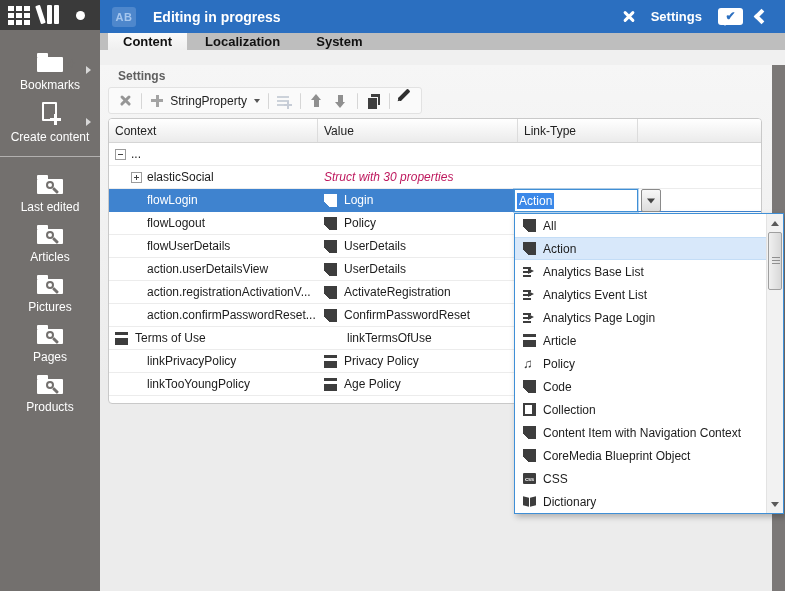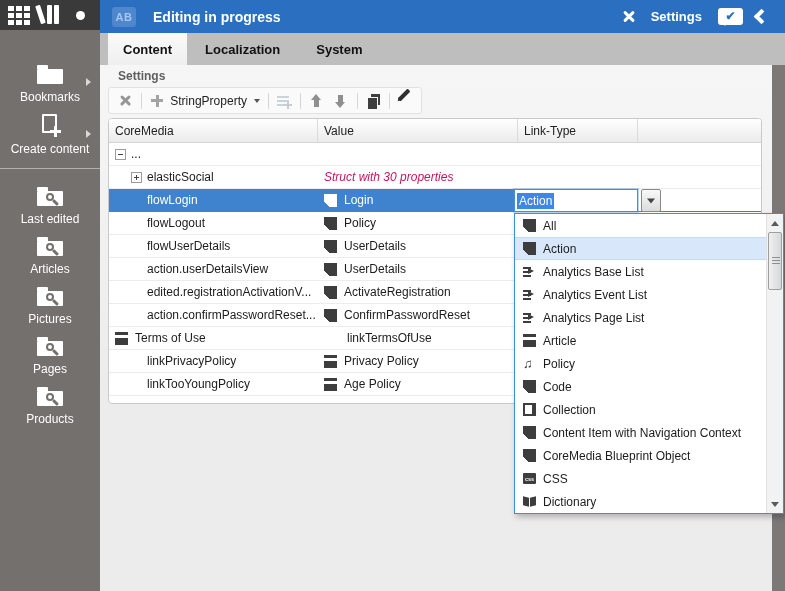--- a/index.html
+++ b/index.html
@@ -18,21 +18,21 @@
   .lib-glyph .l2 { left:10px; }
   .lib-glyph .l3 { left:17px; }
   .pan-glyph { position:relative; width:24px; height:22px; }
   .pan-glyph .c { position:absolute; left:8px; top:7px; width:9px; height:9px; background:#fff; border-radius:50%; }
   .pan-glyph b.t { position:absolute; width:0; height:0; border:4px solid transparent; }
   .pan-glyph .tu { left:8.5px; top:-1px; border-bottom:5px solid #fff; border-top:none; }
   .pan-glyph .td { left:8.5px; bottom:-1px; border-top:5px solid #fff; border-bottom:none; }
   .pan-glyph .tl { left:-1px; top:7.5px; border-right:5px solid #fff; border-left:none; }
   .pan-glyph .tr { right:-1px; top:7.5px; border-left:5px solid #fff; border-right:none; }
 
-  .rail-body { position:absolute; left:0; top:30px; width:100px; bottom:0; padding-top:26px; }
+  .rail-body { position:absolute; left:0; top:30px; width:100px; bottom:0; padding-top:14px; }
   .rail-item { position:relative; width:100%; height:52px; display:flex; flex-direction:column; align-items:center; justify-content:center; color:#fff; cursor:pointer; }
   .rail-group2 .rail-item { height:50px; }
   .rail-item[data-arrow="true"]::after { content:""; position:absolute; right:5px; top:22px; border:4px solid transparent; border-left:5px solid #d8d8d8; }
   .rail-label { margin-top:3px; font-size:12px; white-space:nowrap; }
   .rail-sep { height:1px; background:rgba(255,255,255,.45); margin:8px 0 10px 0; }
   .rail-icon { position:relative; width:32px; height:26px; display:block; }
   .rail-icon i { position:absolute; }
   
   .rail-icon[data-ric="folder-search"] .a, .rail-icon[data-ric="folder-star"] .a
     { left:3px; top:8px; width:26px; height:15px; background:#fff; border-radius:1px; }
@@ -58,21 +58,21 @@
   .tools-glyph::before, .tools-glyph::after { content:""; position:absolute; left:2px; top:6px; width:14px; height:3px; background:#fff; border-radius:2px; }
   .tools-glyph::before { transform:rotate(45deg); }
   .tools-glyph::after { transform:rotate(-45deg); }
   .settings-word { font-weight:bold; font-size:13px; }
   .bubble-glyph { position:relative; width:25px; height:17px; background:#fff; border-radius:3px; margin-left:3px; }
   .bubble-glyph::before { content:"✔"; position:absolute; left:0; right:0; top:1px; text-align:center; color:#2b6fc0; font-size:12px; font-weight:bold; line-height:15px; }
   .bubble-glyph::after { content:""; position:absolute; left:3px; bottom:-5px; border:4px solid transparent; border-top:6px solid #fff; }
   .chev-left { width:11px; height:11px; border-left:4px solid #fff; border-bottom:4px solid #fff; transform:rotate(45deg); margin-right:6px; }
 
   
-  .tabstrip { position:absolute; left:100px; top:33px; width:685px; height:32px; background:#bebebe; display:flex; }
+  .tabstrip { position:absolute; left:100px; top:33px; width:685px; height:17px; background:#bebebe; display:flex; }
   .tab { padding:0 18px; display:flex; align-items:center; font-weight:bold; font-size:13px; color:#111; cursor:pointer; }
   .tab[data-state="active"] { background:linear-gradient(#fafafa,#efefef); padding:0 15px; margin-left:8px; }
 
   
   .content { position:absolute; left:100px; top:65px; width:685px; height:526px; background:linear-gradient(#f6f6f6,#ececec 60%, #ececec); }
   .right-strip { position:absolute; left:772px; top:65px; width:13px; height:526px; background:#7b7877; }
   .section-label { position:absolute; left:18px; top:4px; font-weight:bold; color:#5f5f5f; }
 
   
   .toolbar { position:absolute; left:8px; top:22px; width:314px; height:27px; background:#fafafa; border:1px solid #e2e2e2; border-radius:3px; display:flex; align-items:center; padding:4px 4px; }
@@ -344,21 +344,21 @@
         <span class="ticon">
           <i></i>
         </span>
       </div>
     </div>
 
   <div class="panel">
     <div class="thead">
 
         <div class="hcell">
-          <span>CoreMedia</span>
+          <span>Context</span>
         </div>
 
         <div class="hcell">
           <span>Value</span>
         </div>
 
         <div class="hcell">
           <span>Link-Type</span>
         </div>
       </div>
@@ -436,21 +436,21 @@
             <span class="vicon" data-icon="action"></span>
             <span class="vtext">UserDetails</span>
           </div>
           <div class="cell c-link"></div>
           <div class="cell c-x"></div>
         </div>
 
         <div class="trow" data-indent="1">
           <div class="cell c-prop">
             <span class="exp"></span>
-            <span class="pname">edited.registrationActivationV...</span>
+            <span class="pname">action.registrationActivationV...</span>
           </div>
           <div class="cell c-val">
             <span class="vicon" data-icon="action"></span>
             <span class="vtext">ActivateRegistration</span>
           </div>
           <div class="cell c-link"></div>
           <div class="cell c-x"></div>
         </div>
 
         <div class="trow" data-indent="1">
@@ -533,21 +533,21 @@
         <span class="dd-label">Analytics Base List</span>
       </div>
 
       <div class="dd-item">
         <span class="vicon" data-icon="analytics"></span>
         <span class="dd-label">Analytics Event List</span>
       </div>
 
       <div class="dd-item">
         <span class="vicon" data-icon="analytics"></span>
-        <span class="dd-label">Analytics Page List</span>
+        <span class="dd-label">Analytics Page Login</span>
       </div>
 
       <div class="dd-item">
         <span class="vicon" data-icon="article"></span>
         <span class="dd-label">Article</span>
       </div>
 
       <div class="dd-item">
         <span class="vicon" data-icon="audio"></span>
         <span class="dd-label">Policy</span>

